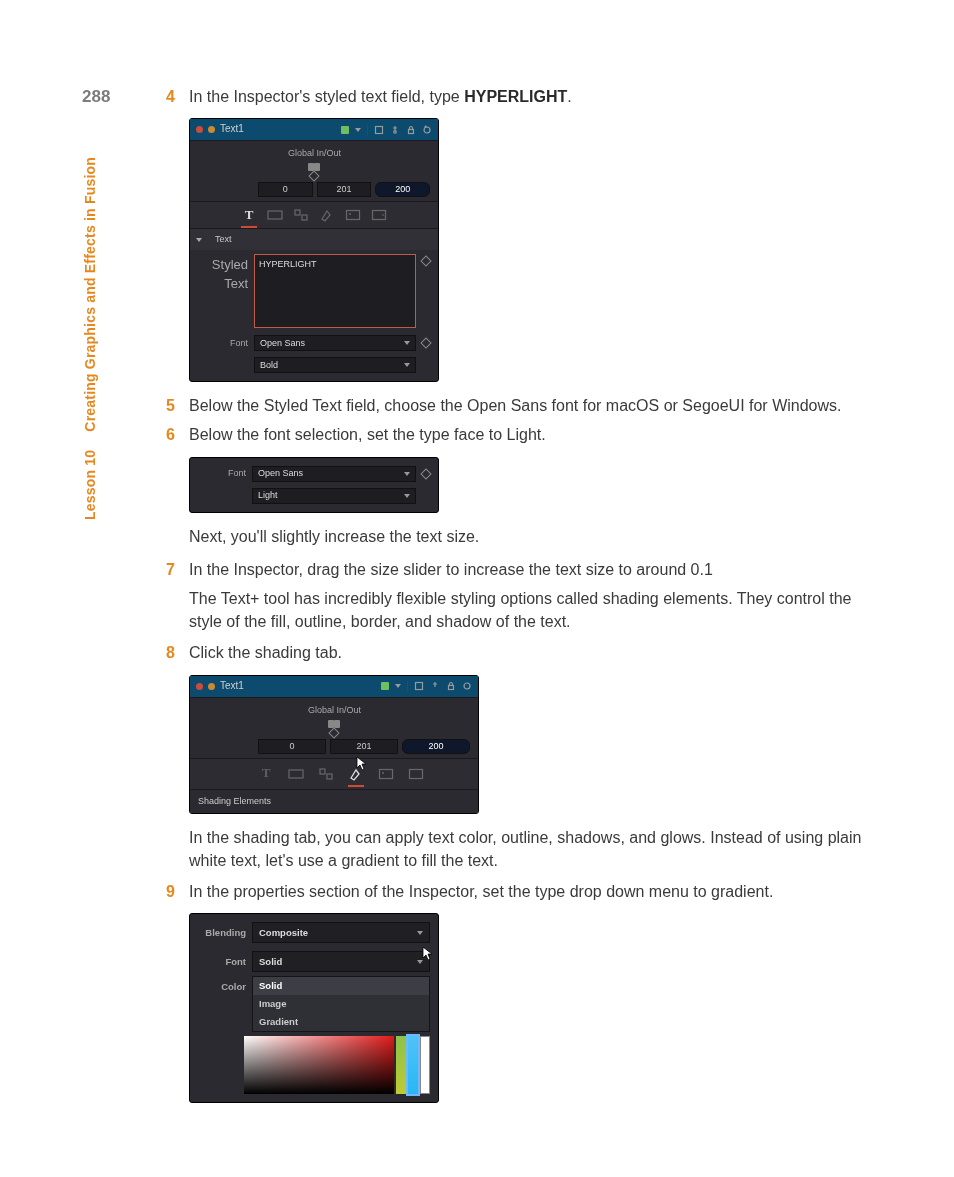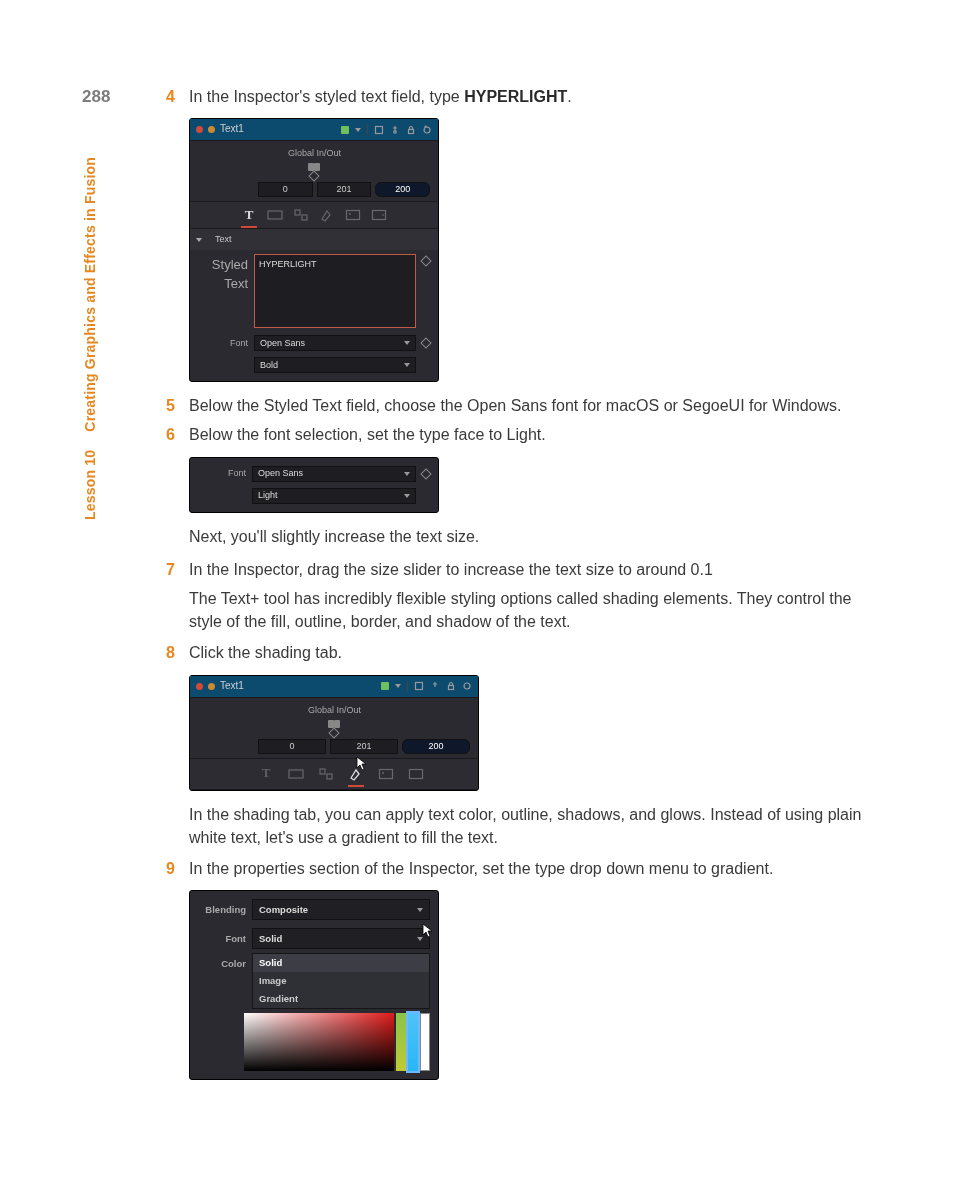--- a/index.html
+++ b/index.html
@@ -404,20 +404,21 @@
             <rect x="1.5" y="2.5" width="13" height="9" class="ico-stroke"></rect>
             <circle cx="5" cy="6" r="1" class="ico-fill"></circle>
           </svg>
         </div>
       <div class="tab-icon">
           <svg viewBox="0 0 16 14">
             <rect x="1.5" y="2.5" width="13" height="9" class="ico-stroke"></rect>
           </svg>
         </div>
     </div>
+    <div class="section-hdr2">Shading Elements</div>
     <svg class="cursor" style="left:166px; top:80px" viewBox="0 0 12 16">
         <path d="M1 1 L1 12 L4 9 L6 14 L8 13 L6 8 L10 8 Z" fill="#fff" stroke="#000" stroke-width="0.8"></path>
       </svg>
   </div>
 
   <div class="indent-para">In the shading tab, you can apply text color, outline, shadows, and glows. Instead of using plain white text, let's use a gradient to fill the text.</div>
 
   <div class="step">
     <div class="step-num">9</div>
     <div class="step-text">In the properties section of the Inspector, set the type drop down menu to gradient.</div>

